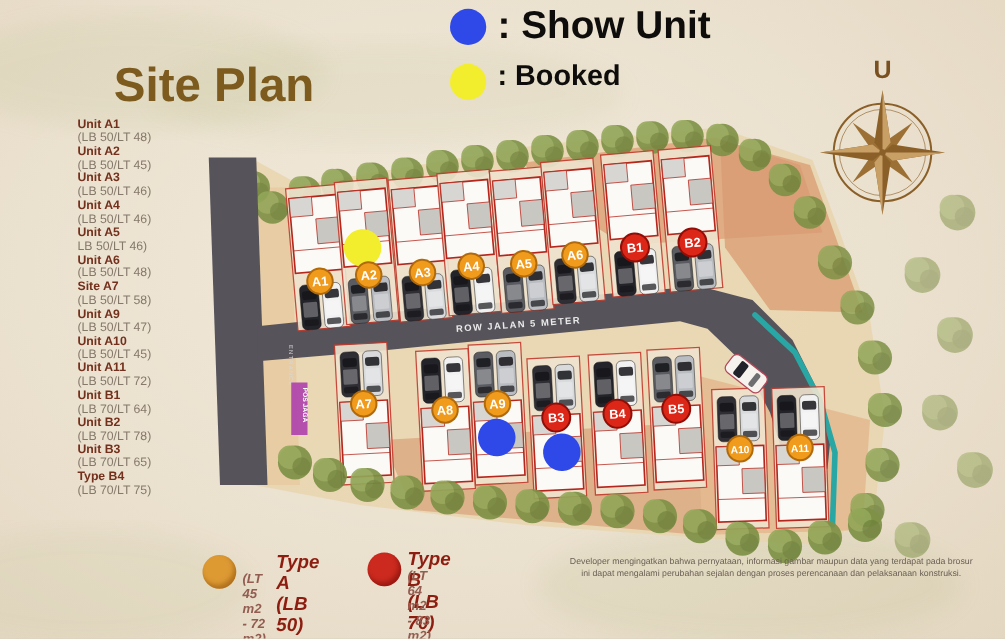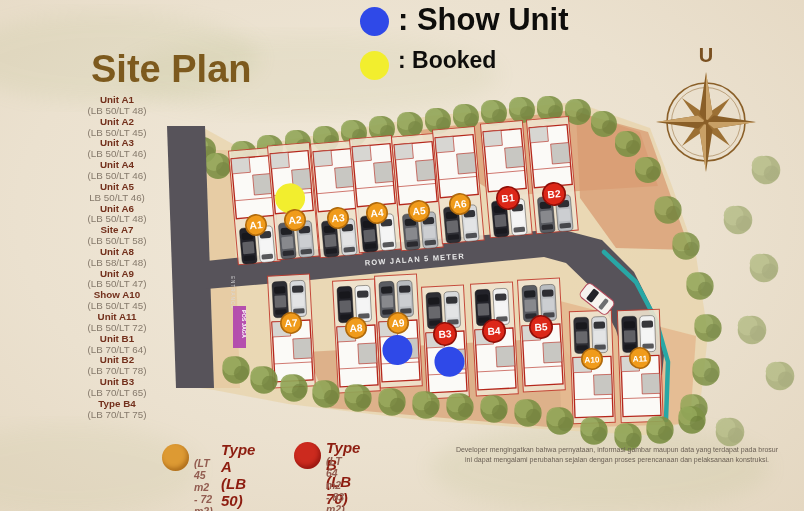--- a/index.html
+++ b/index.html
@@ -13,21 +13,21 @@
     position:absolute;left:53px;top:48px;font-size:38px;font-weight:bold;
     color:#7d5a1e;letter-spacing:0px;margin-left:38px;
   }
   .legend-top{position:absolute;left:0;top:0;width:804px;height:95px;}
   .legend-dot{position:absolute;border-radius:50%;width:29px;height:29px;}
   .dot-show{left:360px;top:7px;background:#2f49e8;}
   .dot-booked{left:360px;top:51px;background:#f2ee2e;}
   .legend-label{position:absolute;left:398px;font-weight:bold;color:#0e0d0b;}
   .lbl-show{top:2px;font-size:31px;}
   .lbl-booked{top:47px;font-size:23px;}
-  .unit-list{position:absolute;left:62px;top:95px;width:110px;text-align:center;}
+  .unit-list{position:absolute;left:62px;top:95px;width:110px;}
   .unit-item{margin:0;padding:0;}
   .unit-name{font-size:9.8px;line-height:10.8px;font-weight:bold;color:#73301c;}
   .unit-spec{font-size:9.8px;line-height:10.9px;color:#85796b;}
   .type-legend{position:absolute;left:0;top:0;}
   .type-dot{position:absolute;width:27px;height:27px;border-radius:50%;}
   .type-a-dot{left:162px;top:444px;background:#dd9a33;box-shadow:inset -2px -3px 4px rgba(120,60,0,.45);}
   .type-b-dot{left:294px;top:442px;background:#cc2a1e;box-shadow:inset -2px -3px 4px rgba(90,0,0,.45);}
   .type-title{position:absolute;font-size:15px;font-weight:bold;font-style:italic;color:#8d1d10;}
   .type-sub{position:absolute;font-size:10.5px;font-style:italic;color:#925c50;font-weight:bold;}
   .ta-title{left:194px;top:441px;margin-left:27px;} .ta-sub{left:194px;top:457px;}
@@ -748,29 +748,25 @@
       </div>
       <div class="unit-item">
         <div class="unit-name">Unit A6</div>
         <div class="unit-spec">(LB 50/LT 48)</div>
       </div>
       <div class="unit-item">
         <div class="unit-name">Site A7</div>
         <div class="unit-spec">(LB 50/LT 58)</div>
       </div>
       <div class="unit-item">
-        <div class="unit-name">Unit A8</div>
-        <div class="unit-spec">(LB 58/LT 48)</div>
-      </div>
-      <div class="unit-item">
         <div class="unit-name">Unit A9</div>
         <div class="unit-spec">(LB 50/LT 47)</div>
       </div>
       <div class="unit-item">
-        <div class="unit-name">Show A10</div>
+        <div class="unit-name">Unit A10</div>
         <div class="unit-spec">(LB 50/LT 45)</div>
       </div>
       <div class="unit-item">
         <div class="unit-name">Unit A11</div>
         <div class="unit-spec">(LB 50/LT 72)</div>
       </div>
       <div class="unit-item">
         <div class="unit-name">Unit B1</div>
         <div class="unit-spec">(LB 70/LT 64)</div>
       </div>

